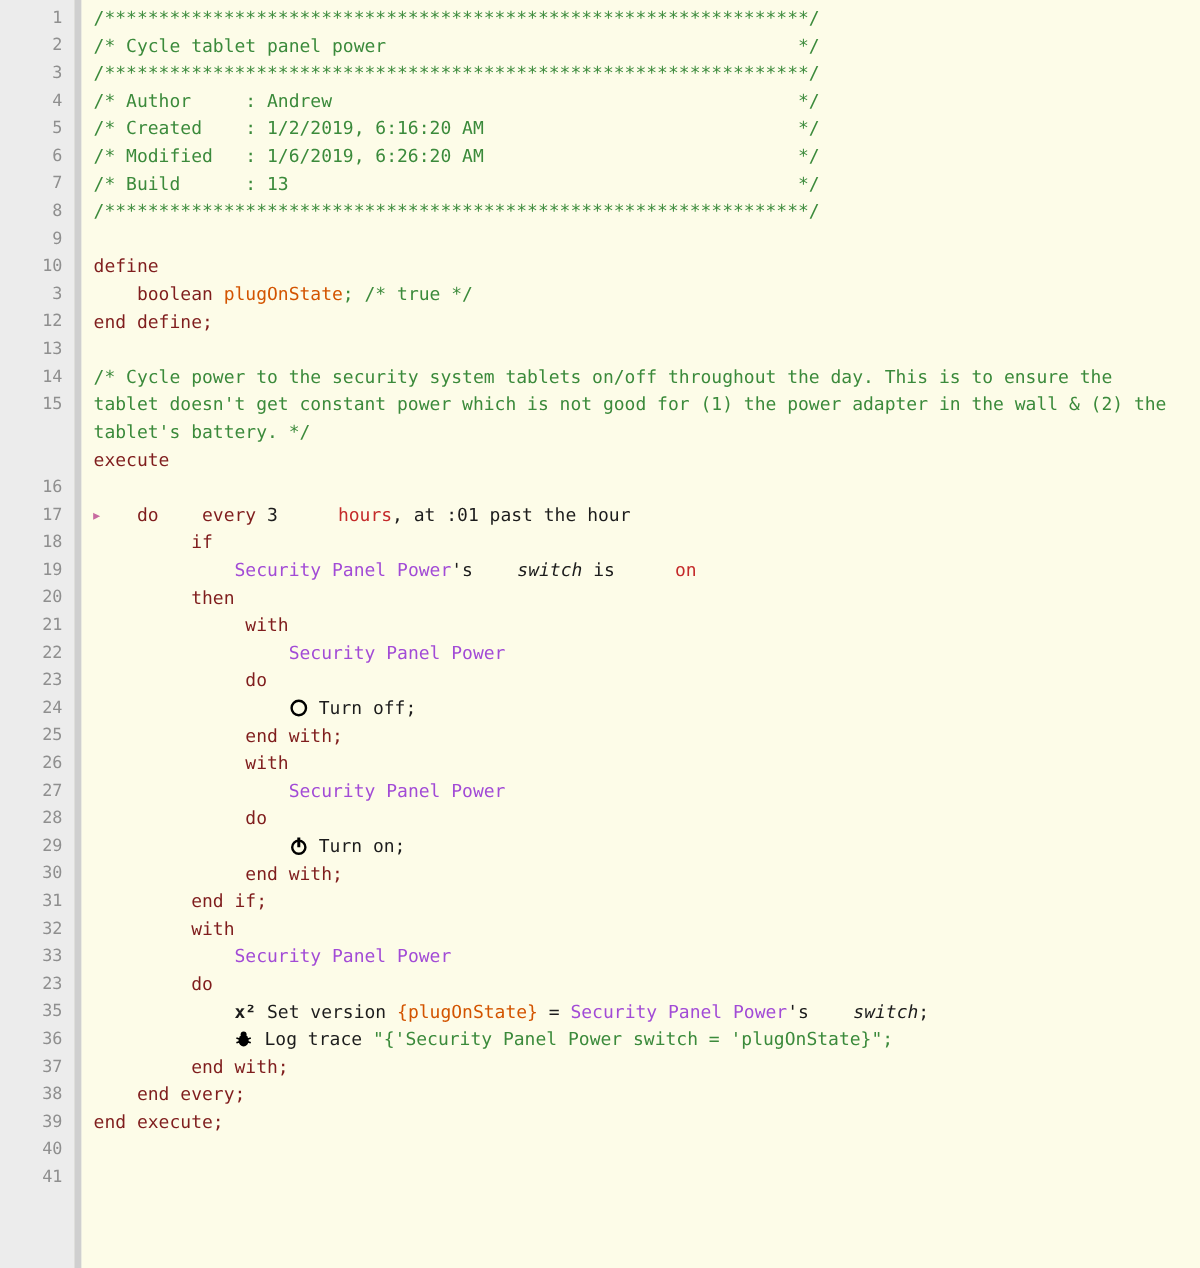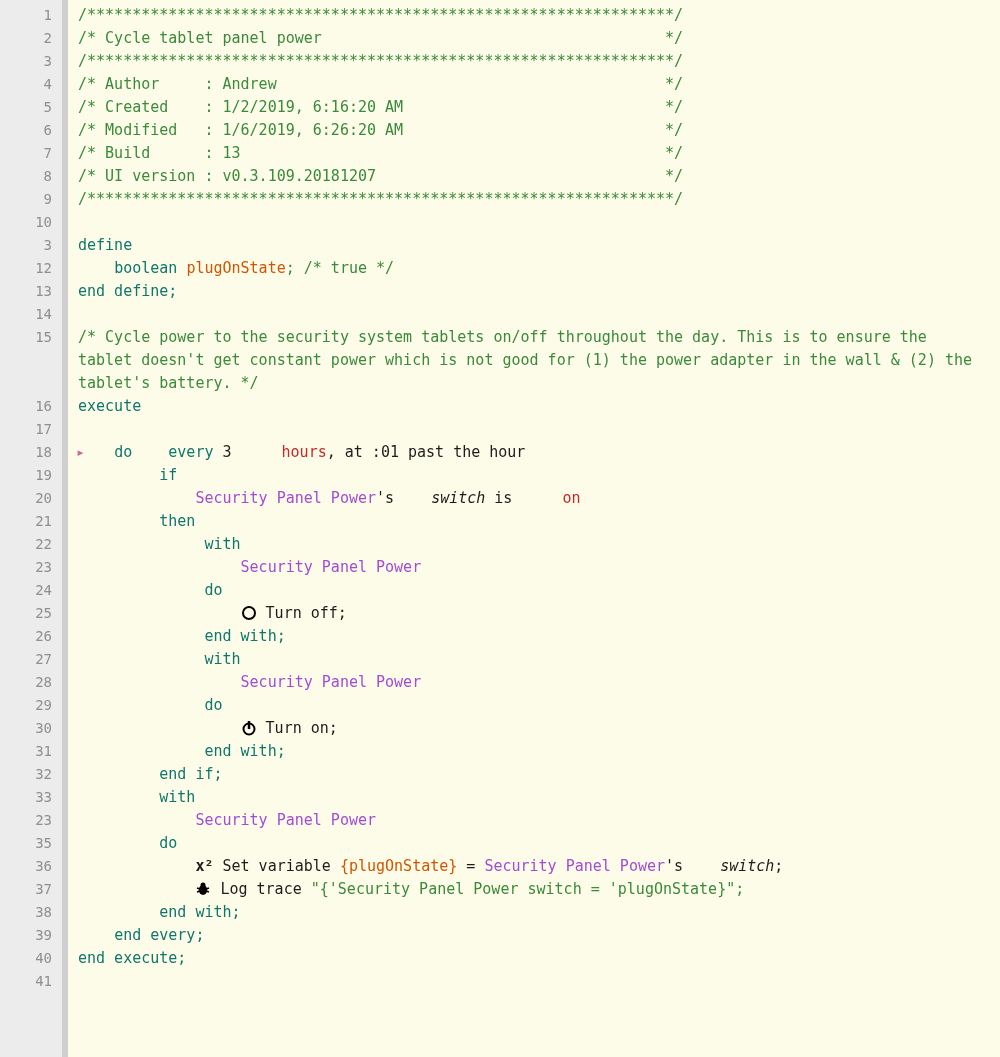--- a/index.html
+++ b/index.html
@@ -48,21 +48,21 @@
   .line {
     height: 23px;
     line-height: 23px;
     white-space: pre;
   }
   .tall {
     height: 69px;
     line-height: 23px;
   }
   .c   { color: #3b8a3b; }     
-  .kw  { color: #0f766e; }     
+  .kw  { color: #7f1d1d; }     
   .var { color: #d35400; }     
   .dev { color: #a24bd6; }     
   .state { color: #c42a2a; margin-left: 41px; }
   .it  { font-style: italic; margin-left: 28px; }
   .blk { color: #1c1c1c; }
   .bookmark {
     position: absolute;
     left: -2px;
     color: #c86aa0;
     font-weight: bold;
@@ -119,21 +119,20 @@
   <div class="rail"></div>
   <div class="code">
 
     <div class="line"><span class="c">/*****************************************************************/</span></div>
     <div class="line"><span class="c">/* Cycle tablet panel power                                      */</span></div>
     <div class="line"><span class="c">/*****************************************************************/</span></div>
     <div class="line"><span class="c">/* Author     : Andrew                                           */</span></div>
     <div class="line"><span class="c">/* Created    : 1/2/2019, 6:16:20 AM                             */</span></div>
     <div class="line"><span class="c">/* Modified   : 1/6/2019, 6:26:20 AM                             */</span></div>
     <div class="line"><span class="c">/* Build      : 13                                               */</span></div>
-    <div class="line"><span class="c">/* UI version : v0.3.109.20181207                                */</span></div>
     <div class="line"><span class="c">/*****************************************************************/</span></div>
 
     <div class="line">&nbsp;</div>
 
     <div class="line"><span class="kw">define</span></div>
     <div class="line">    <span class="kw">boolean</span> <span class="var">plugOnState</span><span class="c">; /* true */</span></div>
     <div class="line"><span class="kw">end define;</span></div>
 
     <div class="line">&nbsp;</div>
 
@@ -182,21 +181,21 @@
     <div class="line">              <span class="kw">end with;</span></div>
 
     <div class="line">         <span class="kw">end if;</span></div>
 
     <div class="line">         <span class="kw">with</span></div>
 
     <div class="line">             <span class="dev">Security Panel Power</span></div>
 
     <div class="line">         <span class="kw">do</span></div>
 
-    <div class="line">             <span class="blk" style="font-weight:bold;">x²</span><span class="blk"> Set variable </span><span class="var">{plugOnState}</span><span class="blk"> = </span><span class="dev">Security Panel Power</span><span class="blk">'s </span><span class="blk it">switch</span><span class="blk">;</span></div>
+    <div class="line">             <span class="blk" style="font-weight:bold;">x²</span><span class="blk"> Set version </span><span class="var">{plugOnState}</span><span class="blk"> = </span><span class="dev">Security Panel Power</span><span class="blk">'s </span><span class="blk it">switch</span><span class="blk">;</span></div>
 
     <div class="line">             <svg class="icon" width="16" height="16">
           <ellipse cx="8" cy="9" rx="4.2" ry="5" fill="#000"></ellipse>
           <circle cx="8" cy="4" r="2.5" fill="#000"></circle>
           <line x1="2" y1="7" x2="5" y2="8" stroke="#000" stroke-width="1.4"></line>
           <line x1="14" y1="7" x2="11" y2="8" stroke="#000" stroke-width="1.4"></line>
           <line x1="2" y1="11" x2="5" y2="10" stroke="#000" stroke-width="1.4"></line>
           <line x1="14" y1="11" x2="11" y2="10" stroke="#000" stroke-width="1.4"></line>
         </svg><span class="blk"> Log trace </span><span class="c">"{'Security Panel Power switch = 'plugOnState}";</span></div>
 

